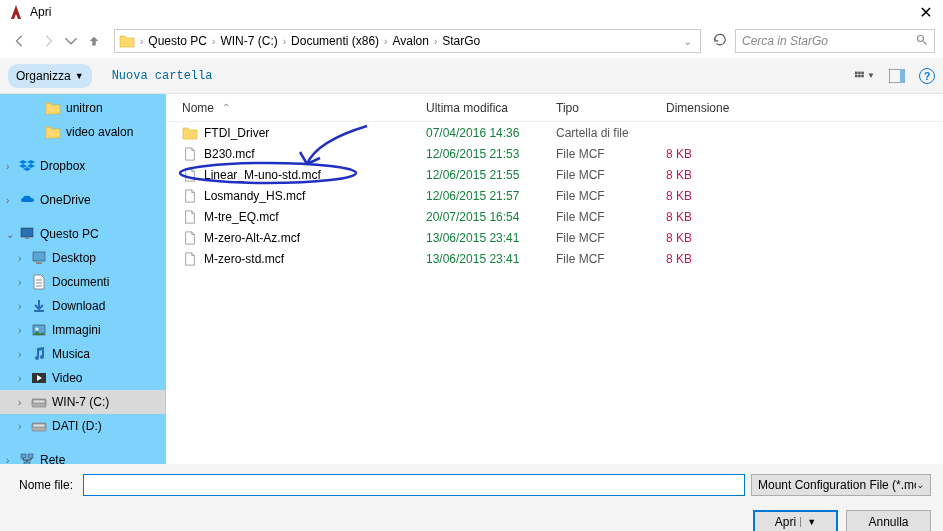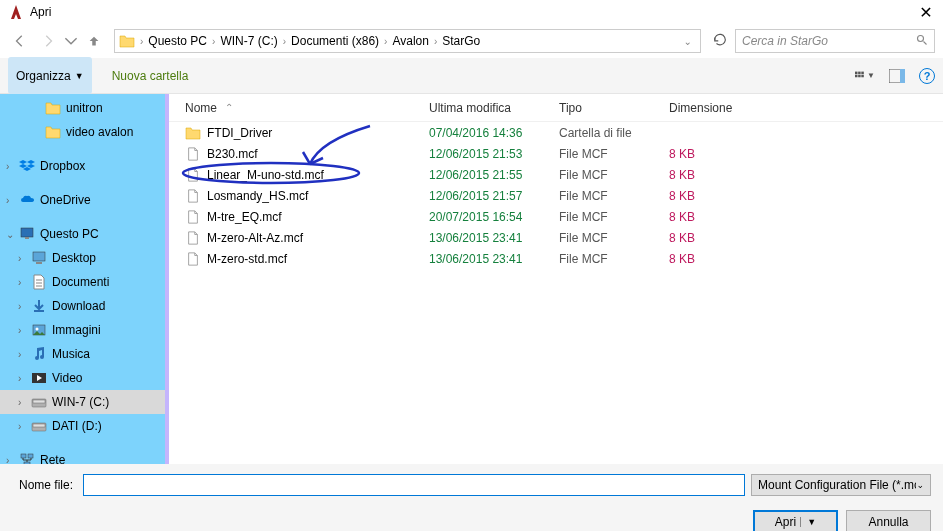--- a/index.html
+++ b/index.html
@@ -17,36 +17,36 @@
   .breadcrumb { flex: 1; border: 1px solid #ccc; height: 24px; display: flex; align-items: center; padding: 0 4px; background: #fff; margin: 0 4px; }
   .bc-icon { width: 16px; height: 16px; margin-right: 2px; display: flex; align-items: center; justify-content: center; }
   .bc-sep { color: #888; padding: 0 3px; font-size: 10px; }
   .bc-item { padding: 0 2px; cursor: default; }
   .bc-down { margin-left: auto; color: #888; padding: 0 4px; font-size: 10px; }
   .refresh { width: 22px; text-align: center; }
   .searchbox { width: 200px; border: 1px solid #ccc; height: 24px; display: flex; align-items: center; padding: 0 6px; color: #888; background: #fff; }
   .searchbox span:first-child { flex: 1; font-style: italic; }
   
   .toolbar { height: 36px; background: #f5f5f5; border-bottom: 1px solid #e5e5e5; display: flex; align-items: center; padding: 0 8px; }
-  .organizebtn { height: 37px; background: #cde6f7; border-radius: 3px; display: flex; align-items: center; padding: 0 8px; gap: 4px; cursor: default; }
-  .newfolder { margin-left: 20px; color: #4d7c0f; cursor: default; }
+  .organizebtn { height: 24px; background: #cde6f7; border-radius: 9px; display: flex; align-items: center; padding: 0 8px; gap: 4px; cursor: default; }
+  .newfolder { margin-left: 20px; color: #0369a1; cursor: default; font-family: Liberation Mono, monospace; }
   .toolbar-right { margin-left: auto; display: flex; align-items: center; gap: 12px; color: #555; }
   .toolicon { width: 20px; height: 20px; display: flex; align-items: center; justify-content: center; }
   .help { color: #0078d7; font-weight: bold; border: 1.5px solid #0078d7; border-radius: 50%; width: 16px; height: 16px; display: flex; align-items: center; justify-content: center; font-size: 11px; }
 
   .body { display: flex; height: 370px; }
   .sidebar { width: 165px; overflow: hidden; padding: 2px 0; background: #7dd3fc; }
   .tree-item { display: flex; align-items: center; height: 24px; padding-left: 6px; cursor: default; white-space: nowrap; }
   .tree-item.sel { background: #d9d9d9; }
   .tree-arrow { width: 12px; color: #666; font-size: 10px; }
   .tree-icon { width: 18px; height: 18px; margin-right: 4px; display: flex; align-items: center; justify-content: center; }
   .indent1 { padding-left: 18px; }
   .indent2 { padding-left: 32px; }
   
-  .filelist { flex: 1; border-left: 4px solid #c4b5fd; position: relative; }
+  .filelist { flex: 1; border-left: 1px solid #c4b5fd; position: relative; }
   .columns { display: flex; height: 28px; align-items: center; border-bottom: 1px solid #f0f0f0; color: #333; }
   .col-name { width: 260px; padding-left: 16px; display: flex; align-items: center; gap: 8px; }
   .col-mod { width: 130px; }
   .col-type { width: 110px; }
   .col-size { width: 100px; }
   .sortarrow { color: #888; font-size: 10px; }
   
   .row { display: flex; height: 21px; align-items: center; cursor: default; }
   .row .fname { width: 260px; padding-left: 16px; display: flex; align-items: center; gap: 6px; }
   .row .fmod { width: 130px; color: #15803d; }

